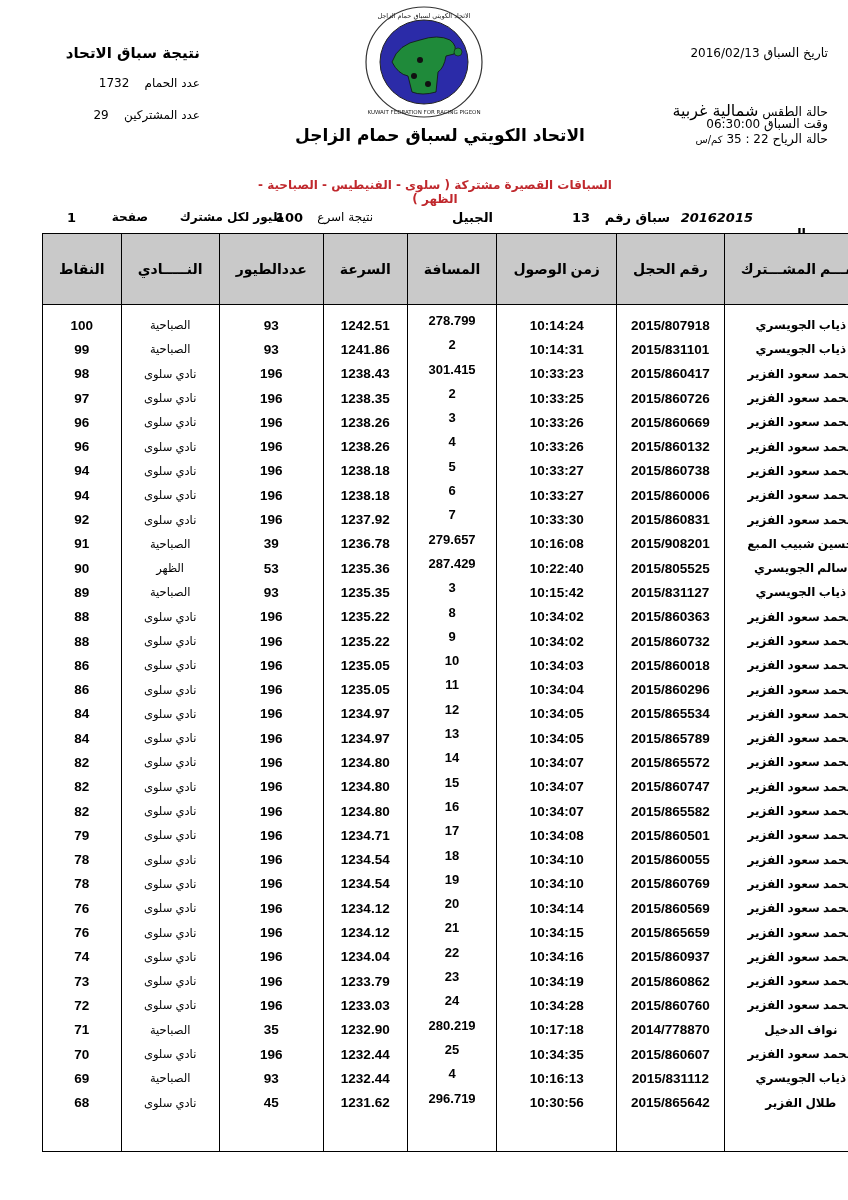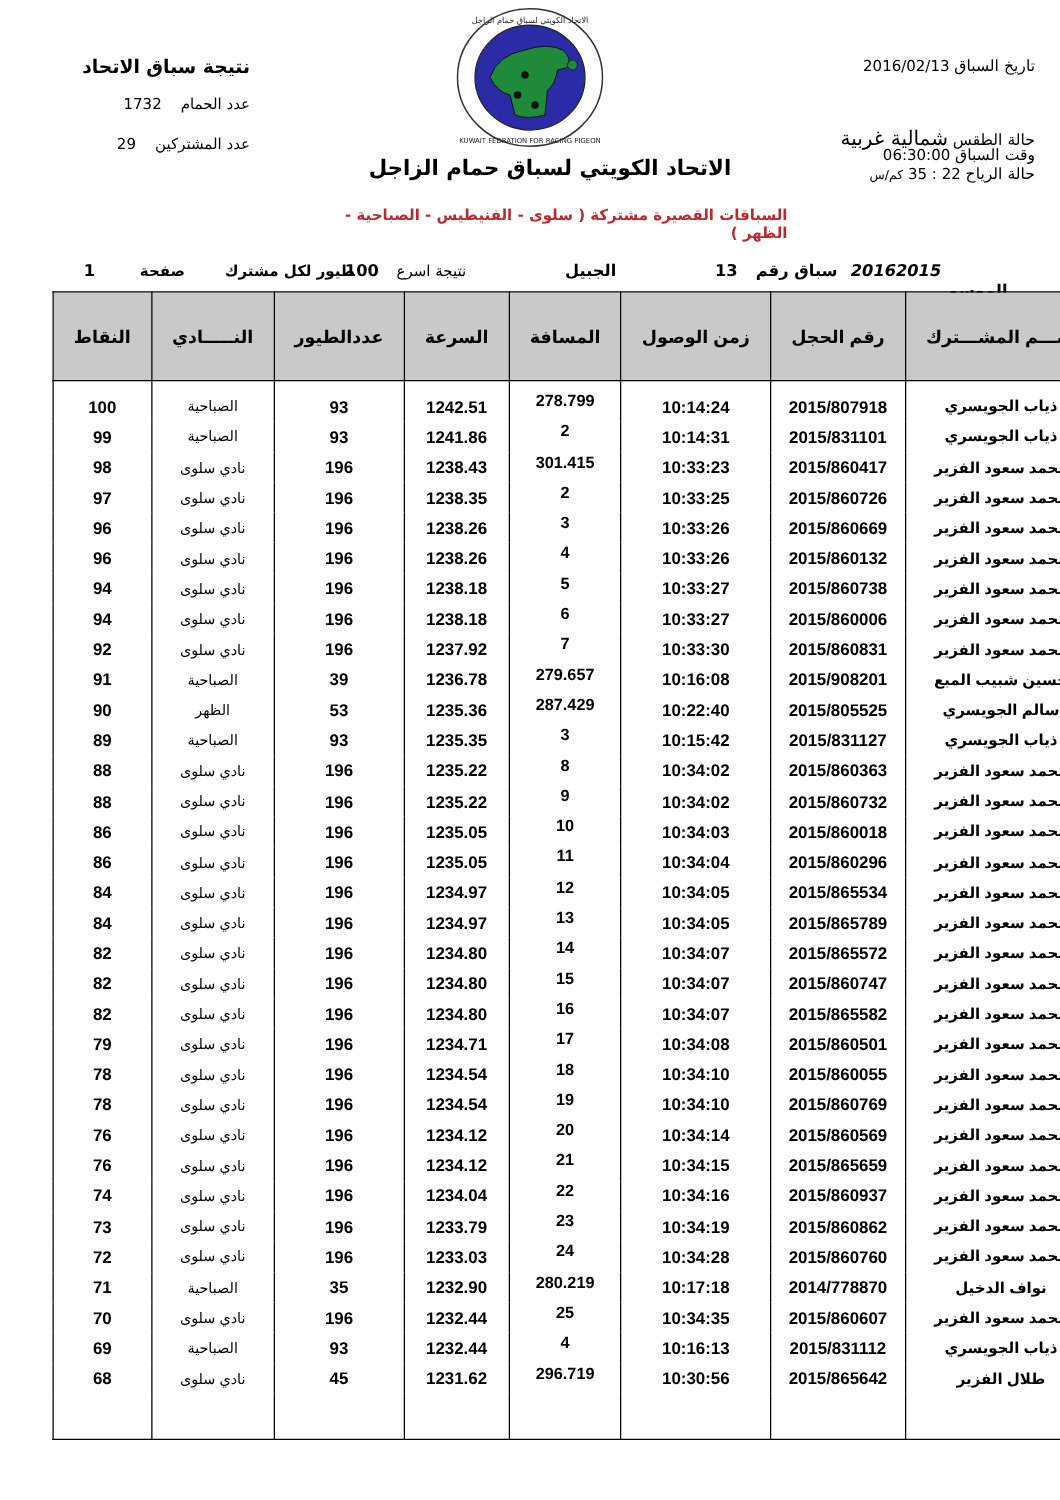--- a/index.html
+++ b/index.html
@@ -5,21 +5,21 @@
   html, body { margin:0; padding:0; }
   body {
     width:848px; height:1200px; background:#ffffff; position:relative; overflow:hidden;
     font-family:"DejaVu Sans", "Liberation Sans", sans-serif; color:#000;
   }
   .abs { position:absolute; }
   .rtl { direction:rtl; }
   .info-right { right:20px; font-size:12px; text-align:right; direction:rtl; }
   .info-right b { font-weight:normal; font-size:12.5px; }
   .org-title { left:240px; width:400px; top:125px; text-align:center; font-size:17px; font-weight:bold; }
-  .subtitle { left:240px; width:390px; top:165px; text-align:right; font-size:12px; font-weight:bold; color:#c0282d; }
+  .subtitle { left:240px; width:390px; top:178px; text-align:center; font-size:12px; font-weight:bold; color:#c0282d; }
   .meta { left:0; width:848px; top:210px; height:20px; font-size:13px; font-weight:bold; }
   .meta span { position:absolute; top:0; white-space:nowrap; }
   table.results {
     position:absolute; left:42px; top:233px; width:764px; border-collapse:collapse;
     direction:rtl; font-family:"Liberation Sans", "DejaVu Sans", sans-serif;
   }
   table.results th {
     background:#c9c9c9; border:1.5px solid #000; font-size:14px; font-weight:bold; height:38px; padding:16px;
     white-space:nowrap;
   }

